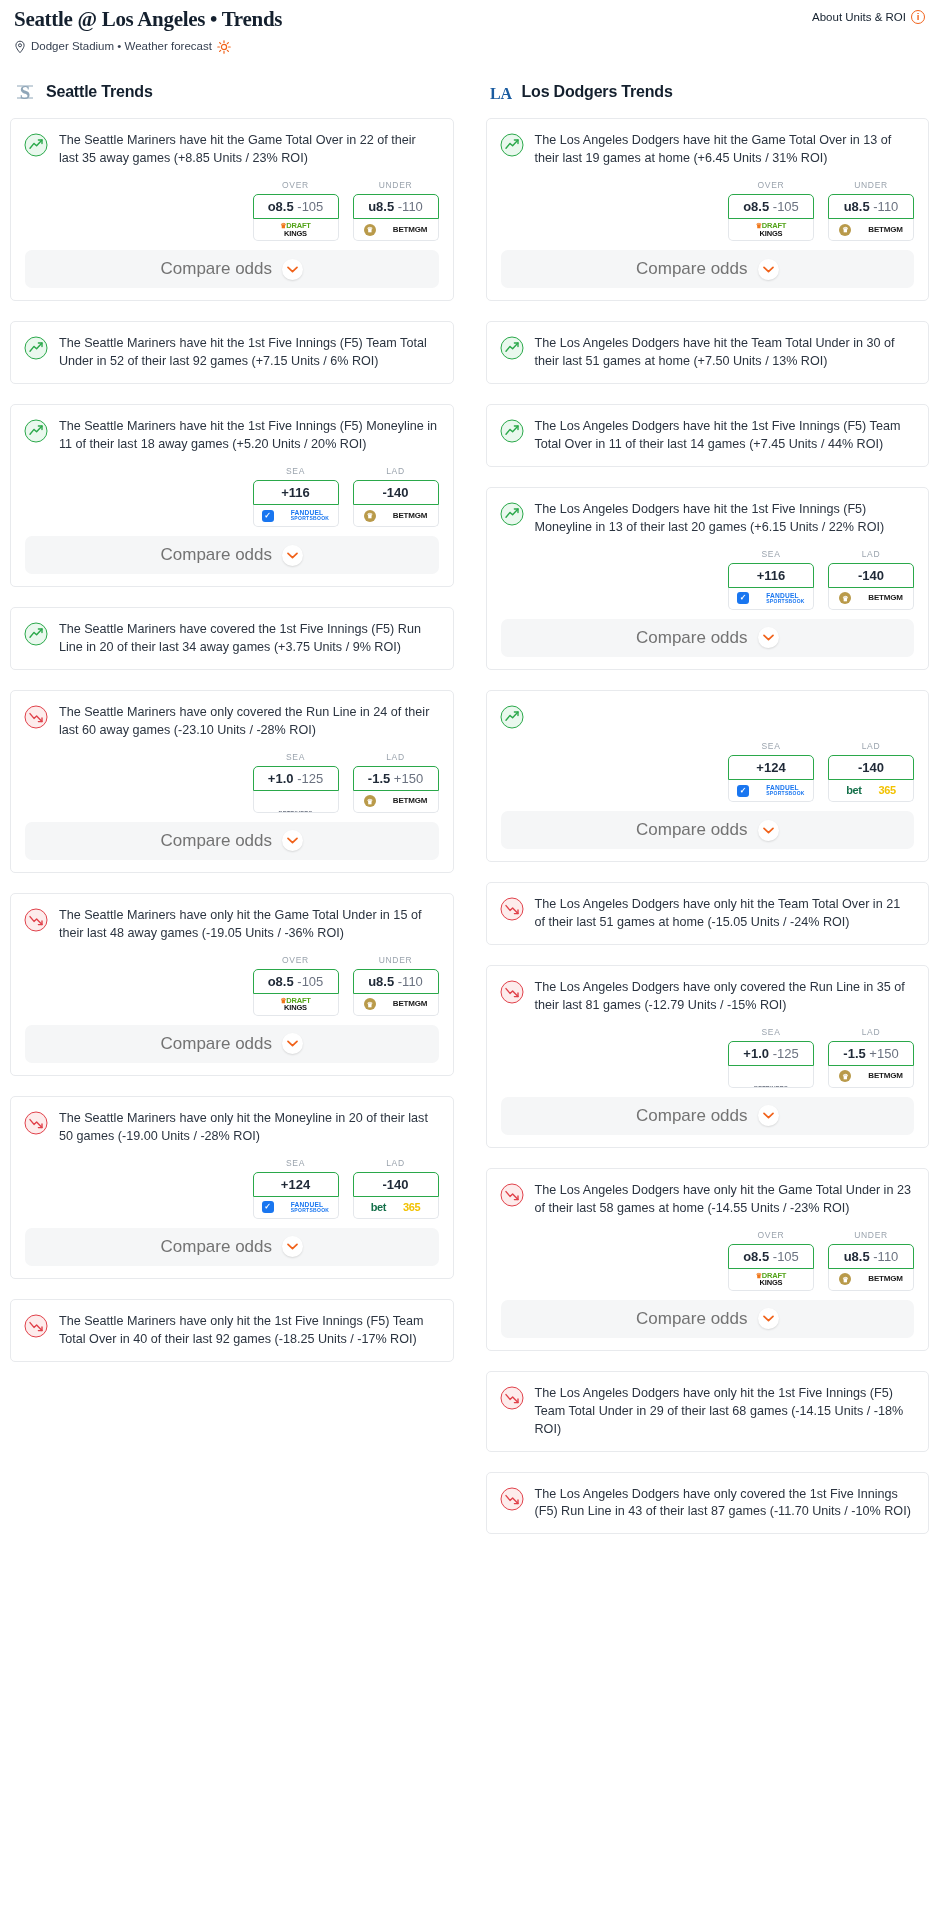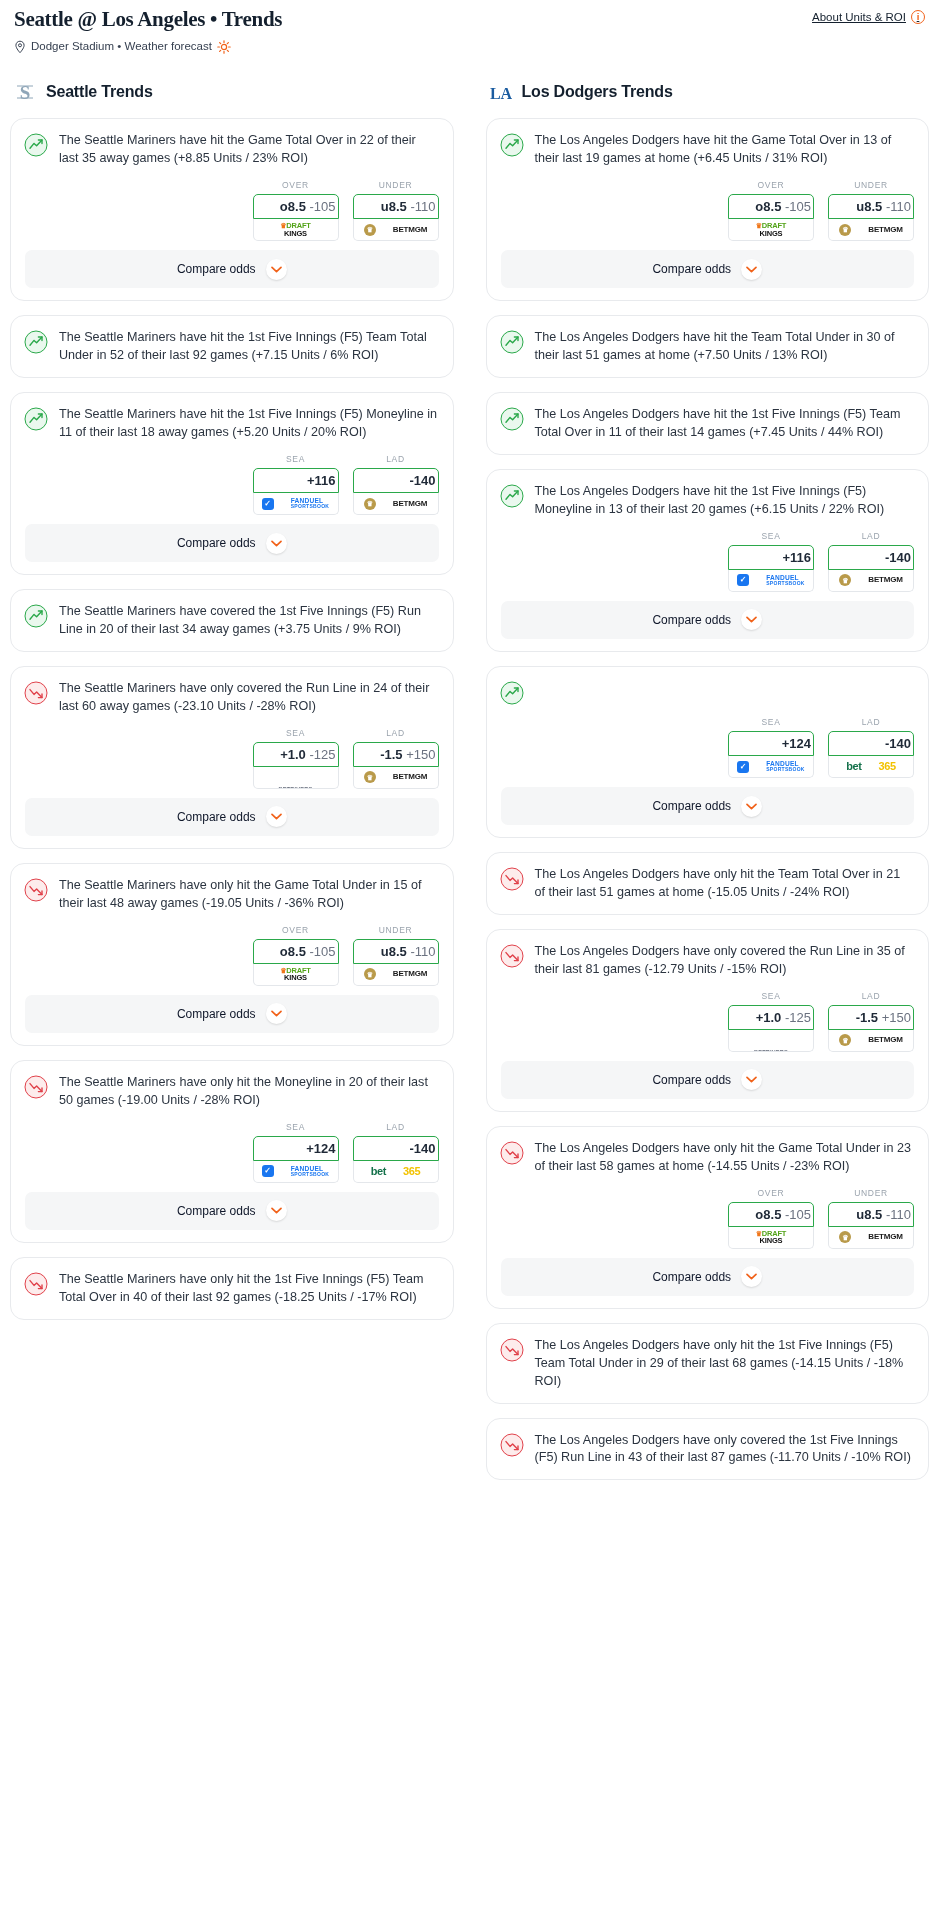--- a/index.html
+++ b/index.html
@@ -27,21 +27,20 @@
     font-family: Liberation Serif, serif;
   }
   .about {
     display: flex;
     align-items: center;
     gap: 5px;
     font-size: 11.5px;
     color: #14202e;
     padding-top: 4px;
     white-space: nowrap;
-    text-decoration: underline;
   }
   .info-badge {
     width: 14px; height: 14px;
     border: 1.3px solid #f1621a;
     border-radius: 50%;
     color: #f1621a;
     font-size: 9.5px;
     font-weight: bold;
     display: flex; align-items: center; justify-content: center;
     line-height: 1;
@@ -78,23 +77,23 @@
   .col-head h2 {
     font-size: 16px;
     font-weight: bold;
     color: #14202e;
     letter-spacing: -0.2px;
   }
 
   
   .card {
     border: 1px solid #e8eaed;
-    border-radius: 14px;
+    border-radius: 5px;
     background: #ffffff;
-    margin-bottom: 14px;
+    margin-bottom: 20px;
     overflow: hidden;
   }
   .card-body {
     display: flex;
     gap: 11px;
     padding: 13px 14px 12px 13px;
   }
   .trend-icon { flex: 0 0 auto; width: 24px; height: 24px; margin-top: 1px; }
   .trend-text {
     font-size: 12.6px;
@@ -114,21 +113,21 @@
     font-size: 8.5px;
     letter-spacing: 0.7px;
     color: #9aa3ad;
     text-align: center;
     margin-bottom: 4px;
     text-transform: uppercase;
   }
   .odds-price {
     border: 1px solid #2aa84a;
     border-radius: 5px 5px 0 0;
-    text-align: right;
+    text-align: center;
     font-size: 13px;
     font-weight: bold;
     color: #1f2937;
     padding: 5px 2px 4px 2px;
     background: #fff;
     line-height: 1.1;
   }
   .odds-price .juice { font-weight: normal; color: #6b7280; }
   .book-box {
     border: 1px solid #e4e7eb;
@@ -174,21 +173,21 @@
     margin: 0 14px 12px 14px;
     background: #f5f6f7;
     border-radius: 7px;
     height: 38px;
     display: flex;
     align-items: center;
     justify-content: center;
     gap: 10px;
     cursor: pointer;
   }
-  .compare-label { font-size: 12px; color: #0f172a; }
+  .compare-label { font-size: 17px; color: #737373; }
   .chev-circle {
     width: 21px; height: 21px; border-radius: 50%;
     background: #ffffff;
     display: flex; align-items: center; justify-content: center;
     box-shadow: 0 1px 2px rgba(0,0,0,0.12);
   }
 </style>
 </head>
 <body>
 

